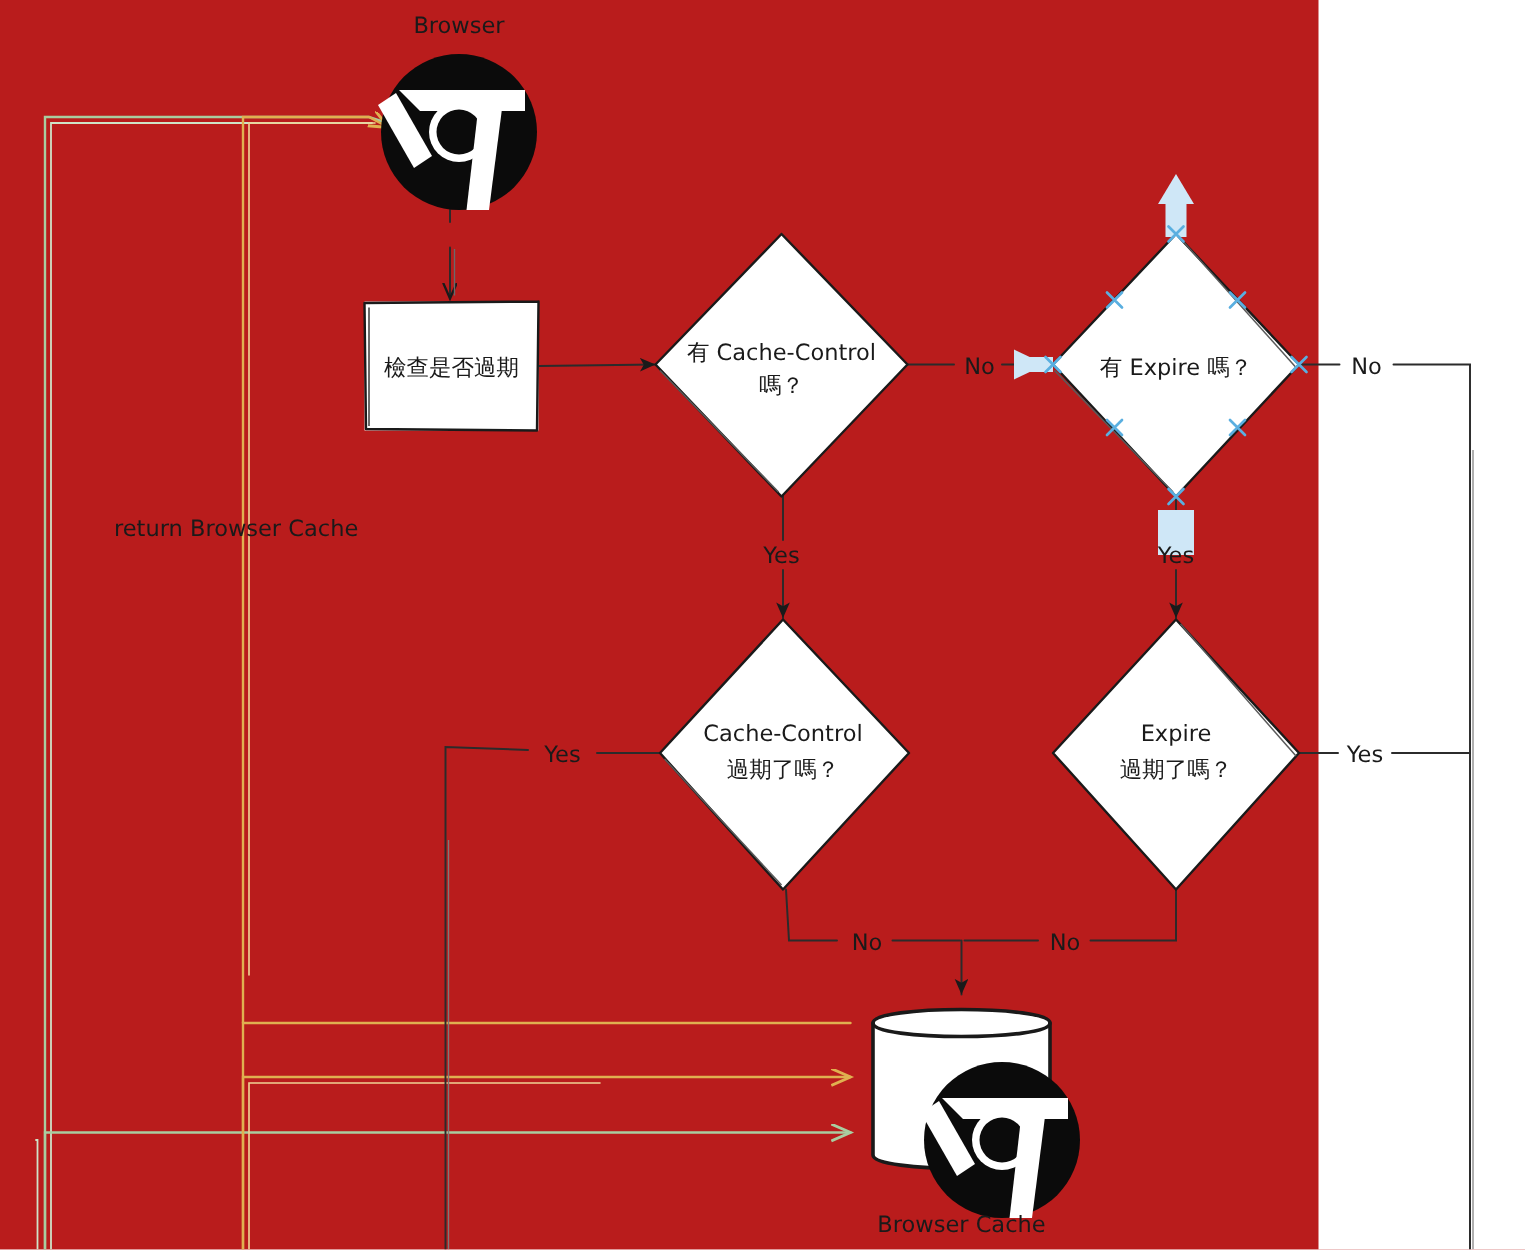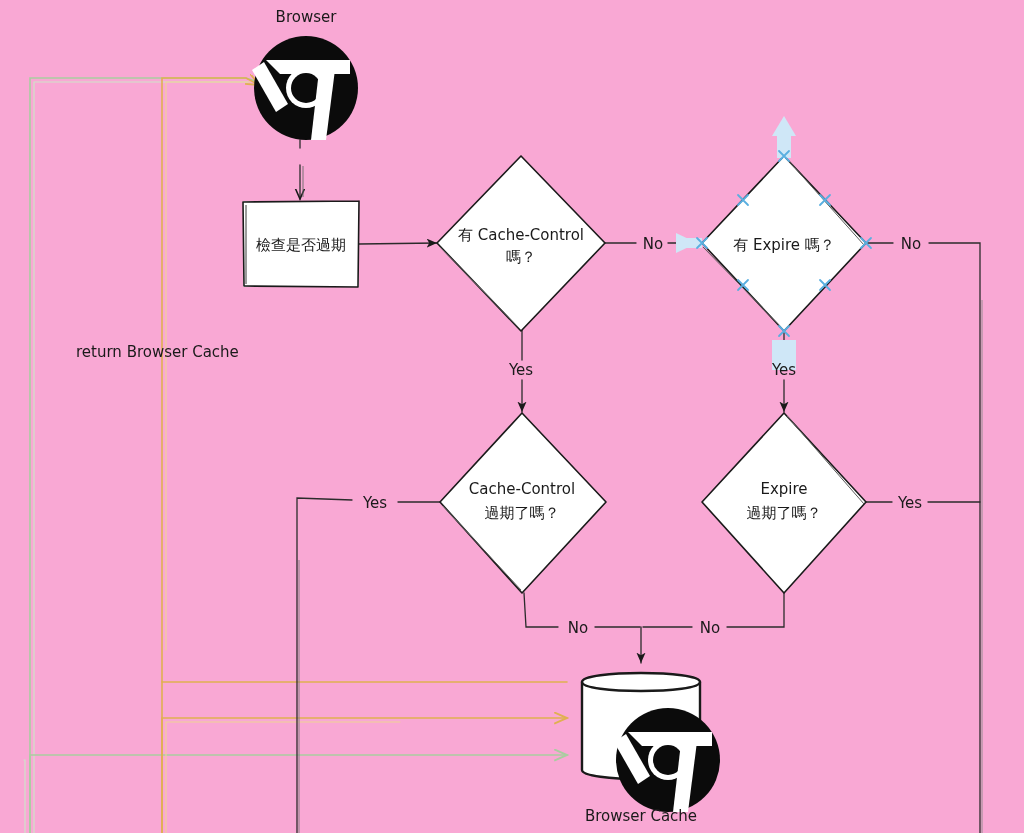--- a/index.html
+++ b/index.html
@@ -8,23 +8,23 @@
     background: #ffffff;
   }
   body {
     width: 1024px;
     height: 833px;
     overflow: hidden;
     font-family: "DejaVu Sans", sans-serif;
   }
   #canvas {
     position: relative;
-    width: 1024px;
+    width: 879px;
     height: 833px;
-    background: #f9a8d4;
+    background: #b91c1c;
   }
   #diagram-svg {
     position: absolute;
     left: 0;
     top: 0;
     width: 1024px;
     height: 833px;
   }
   .node-text {
     font-family: "DejaVu Sans", sans-serif;

